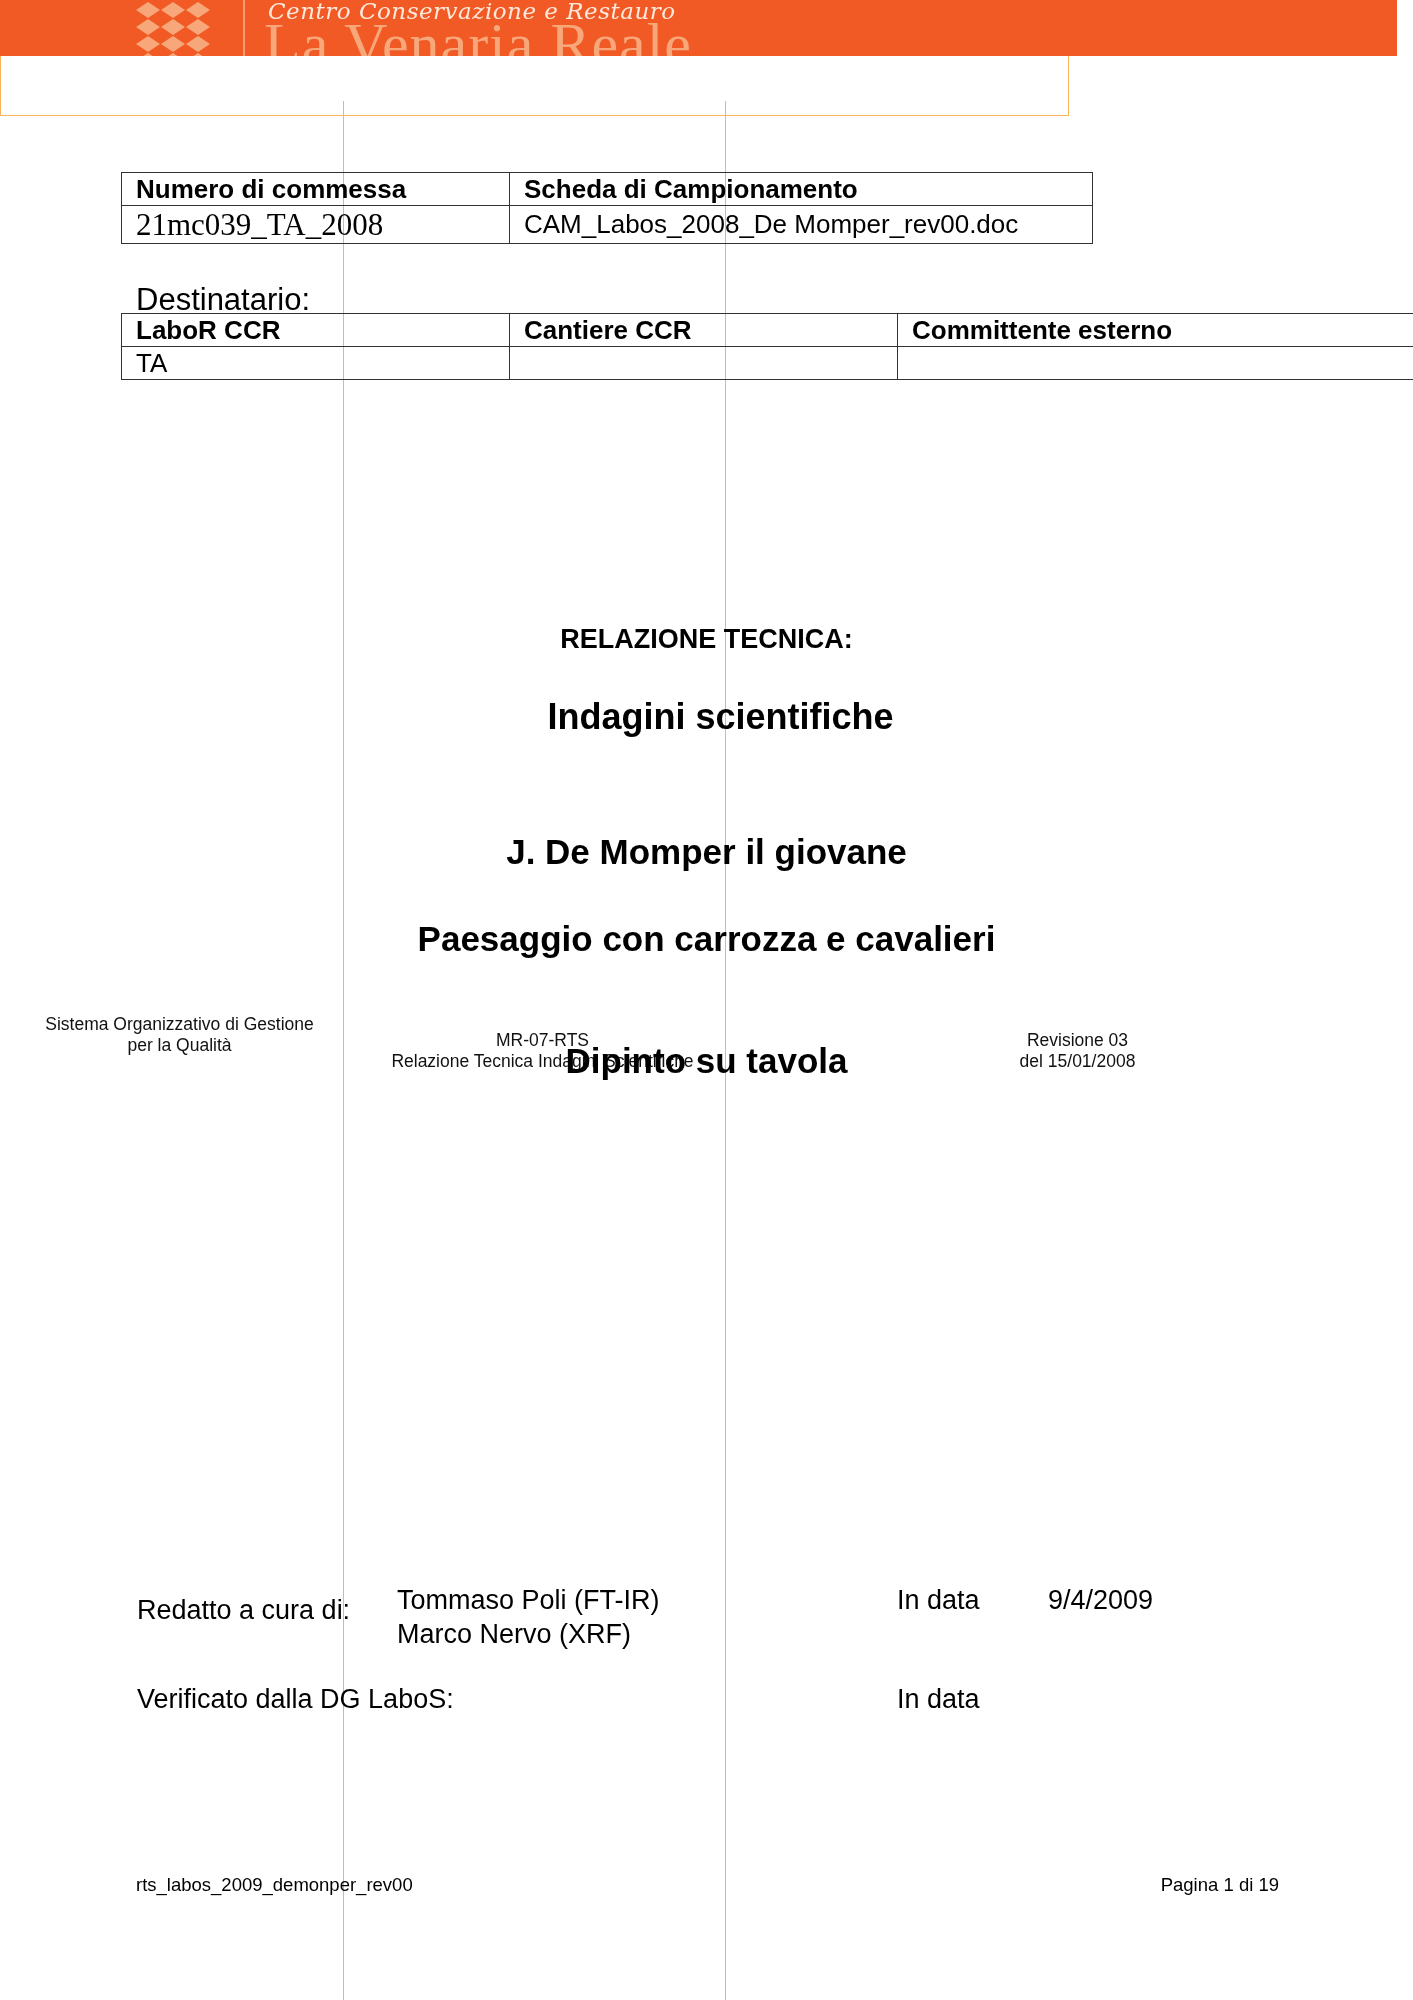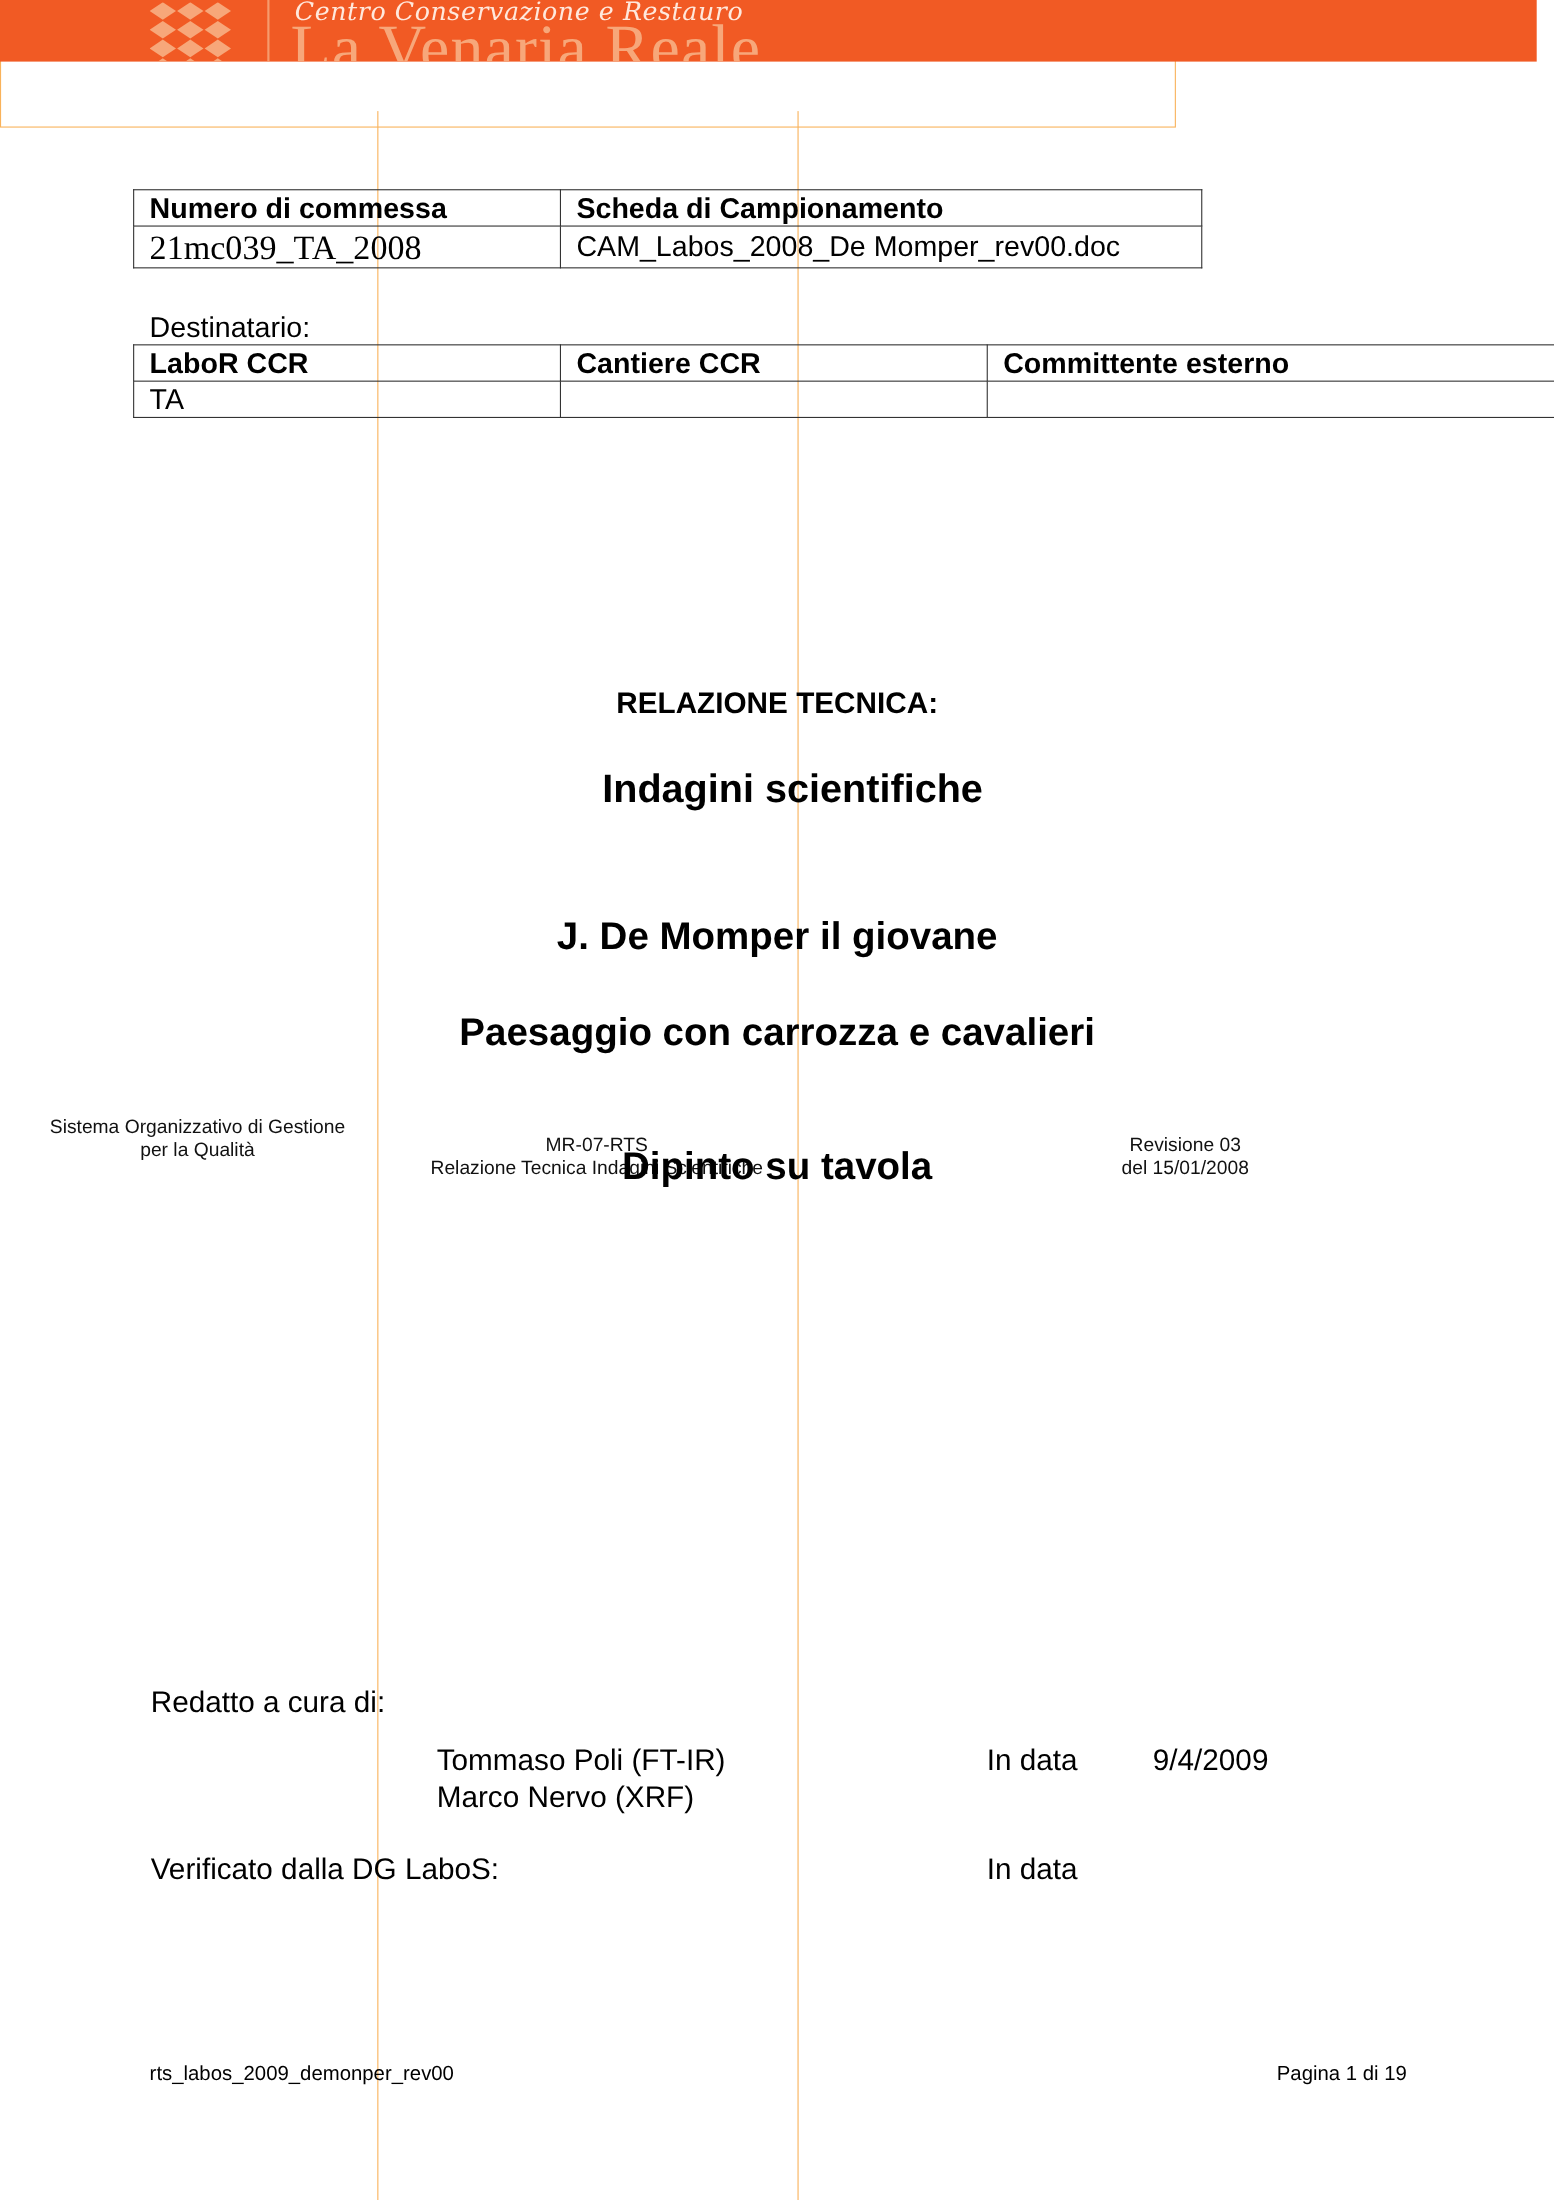--- a/index.html
+++ b/index.html
@@ -28,21 +28,21 @@
   table.doc td { border:1.6px solid #333; padding:0 0 0 14px; vertical-align:middle; white-space:nowrap; }
   .th { font-weight:bold; font-size:26px; }
   .tdserif { font-family:"Liberation Serif", serif; font-size:31px; }
   .tdsans { font-size:26px; }
 
   #t1 { left:121px; top:172px; width:972px; }
   #t1 td.c1 { width:373px; }
   #t1 tr.r1 td { height:32px; }
   #t1 tr.r2 td { height:37px; }
 
-  #dest-label { left:136px; top:282px; font-size:26px; }
+  #dest-label { left:136px; top:282px; font-size:31px; }
   #t2 { left:121px; top:313px; width:1322px; }
   #t2 td.c1 { width:373px; }
   #t2 td.c2 { width:373px; }
   #t2 tr td { height:32px; }
 
   
   .title { position:absolute; left:0; width:1413px; text-align:center; font-weight:bold; white-space:nowrap; }
   #title-kind { top:624px; font-size:27px; }
   #title-sub  { top:696px; font-size:36px;padding-left:14px; }
   #title-author { top:832px; font-size:35px; }
@@ -124,21 +124,21 @@
   </tr>
 </tbody>
   </table>
 
 <div id="title-kind" class="title">RELAZIONE TECNICA:</div>
 <div id="title-sub" class="title">Indagini scientifiche</div>
 <div id="title-author" class="title">J. De Momper il giovane</div>
 <div id="title-work" class="title">Paesaggio con carrozza e cavalieri</div>
 <div id="title-medium" class="title">Dipinto su tavola</div>
 
-<div class="sig" style="left:137px;top:1532px">Redatto a cura di:</div>
+<div class="sig" style="left:137px;top:1595px">Redatto a cura di:</div>
 <div class="sig" style="left:397px;top:1585px">Tommaso Poli (FT-IR)</div>
 <div class="sig" style="left:397px;top:1619px">Marco Nervo (XRF)</div>
 <div class="sig" style="left:897px;top:1585px">In data</div>
 <div class="sig" style="left:1048px;top:1585px">9/4/2009</div>
 
 <div class="sig" style="left:137px;top:1684px">Verificato dalla DG LaboS:</div>
 <div class="sig" style="left:897px;top:1684px">In data</div>
 <div class="sig" style="left:1048px;top:1684px"></div>
 
 <div class="foot" style="left:136px">rts_labos_2009_demonper_rev00</div>

